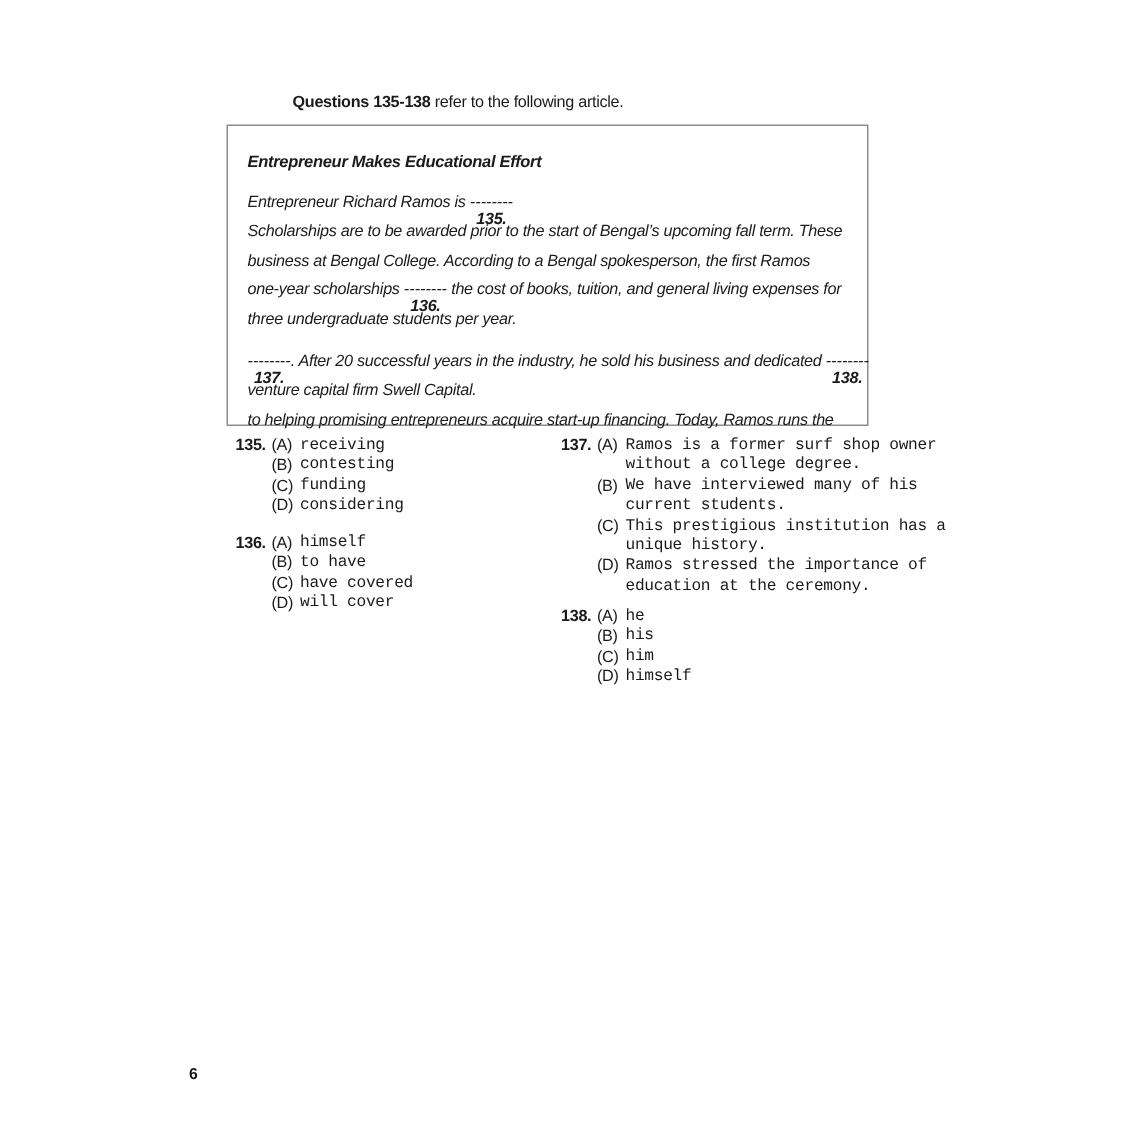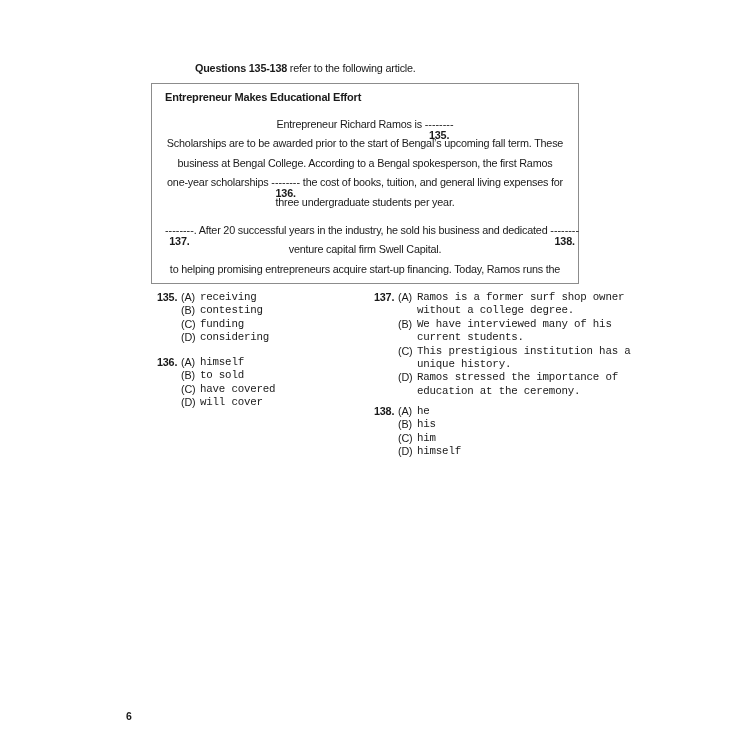--- a/index.html
+++ b/index.html
@@ -8,30 +8,29 @@
     font-family:"Liberation Sans",sans-serif;color:#1a1a1a;overflow:hidden;
   }
   .hdr{
     position:absolute;left:163px;top:61px;
     font-size:10.8px;letter-spacing:-0.2px;line-height:14px;white-space:nowrap;margin-left:32px;
   }
   .bold{font-weight:bold;}
   .article-box{
     position:absolute;left:151px;top:83px;width:428px;height:201px;
     border:1.5px solid #8c8c8c;box-sizing:border-box;
-    padding:3px 13px 0 13px;background:#ffffff;
+    padding:14px 13px 0 13px;background:#ffffff;font-style:italic;
   }
   .article-title{
     font-weight:bold;font-size:11px;letter-spacing:-0.2px;
     line-height:20px;margin-bottom:8px;white-space:nowrap;
   }
   .line{
     font-size:10.8px;letter-spacing:-0.2px;line-height:19.4px;height:19.4px;
     white-space:nowrap;
-    text-align:center;
   }
   .p2{margin-top:9px;}
   .blank{
     display:inline-block;position:relative;height:12px;line-height:12px;
     vertical-align:baseline;
   }
   .dashes{letter-spacing:0;}
   .bnum{
     position:absolute;left:50%;top:12px;transform:translateX(-50%);
     font-weight:bold;font-size:10.8px;letter-spacing:-0.2px;line-height:10.8px;
@@ -102,21 +101,21 @@
 
 <div class="question q136">
   <div class="qnum">136.</div>
   <div class="opts">
     <div class="opt">
         <span class="letter">(A)</span>
         <span class="otext">himself</span>
       </div>
     <div class="opt">
         <span class="letter">(B)</span>
-        <span class="otext">to sold</span>
+        <span class="otext">to have</span>
       </div>
     <div class="opt">
         <span class="letter">(C)</span>
         <span class="otext">have covered</span>
       </div>
     <div class="opt">
         <span class="letter">(D)</span>
         <span class="otext">will cover</span>
       </div>
   </div>

